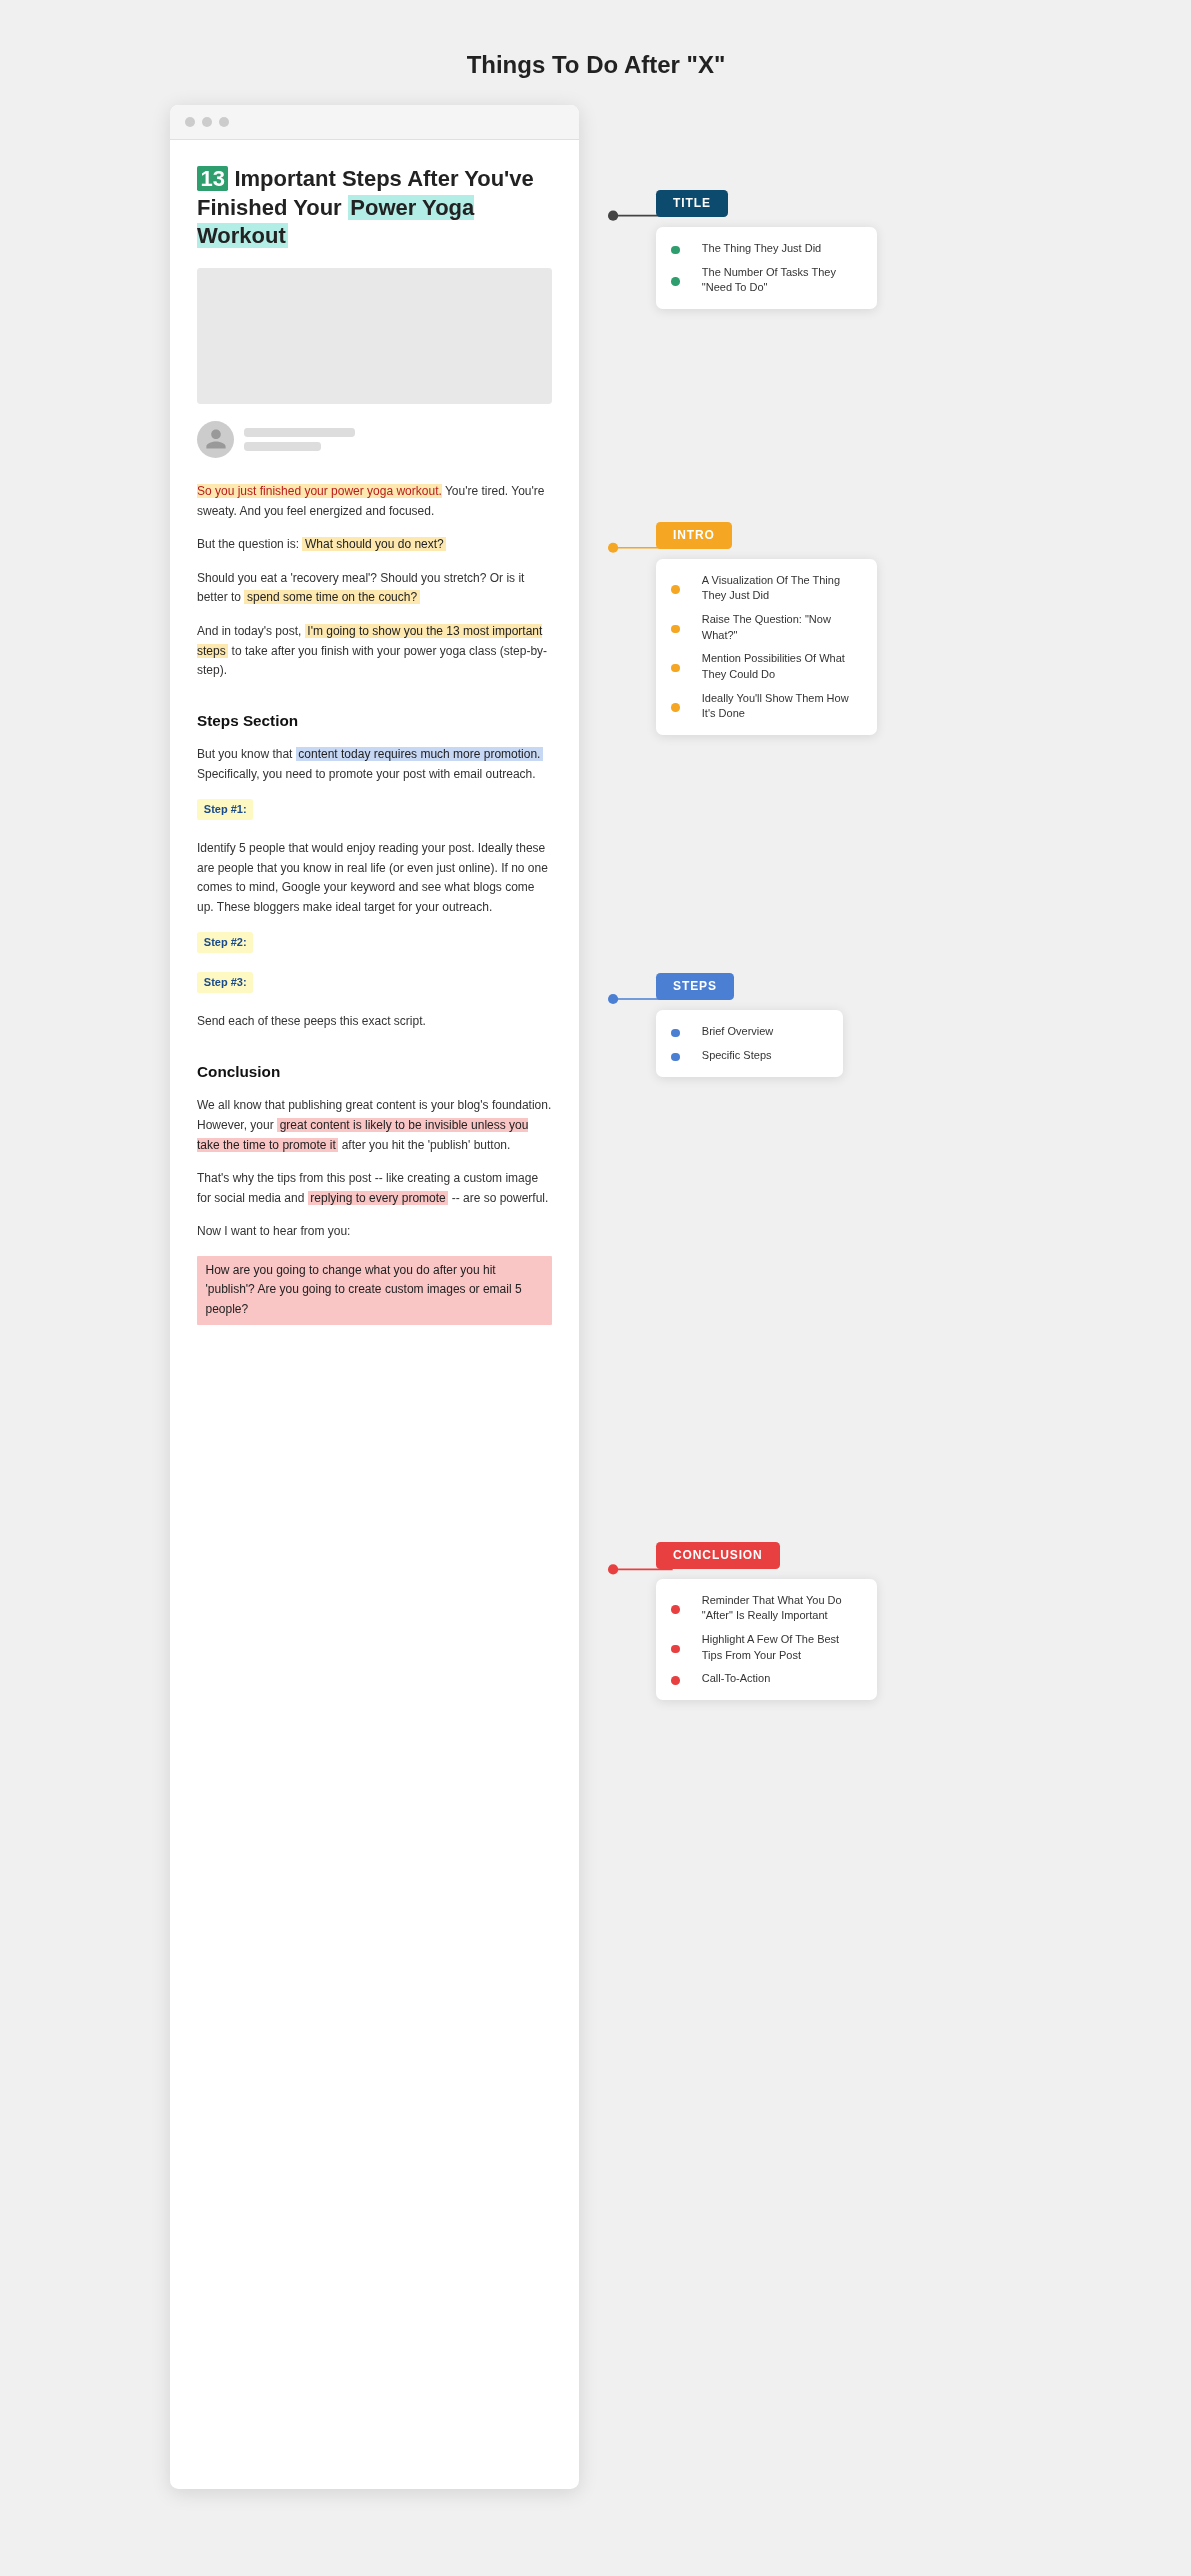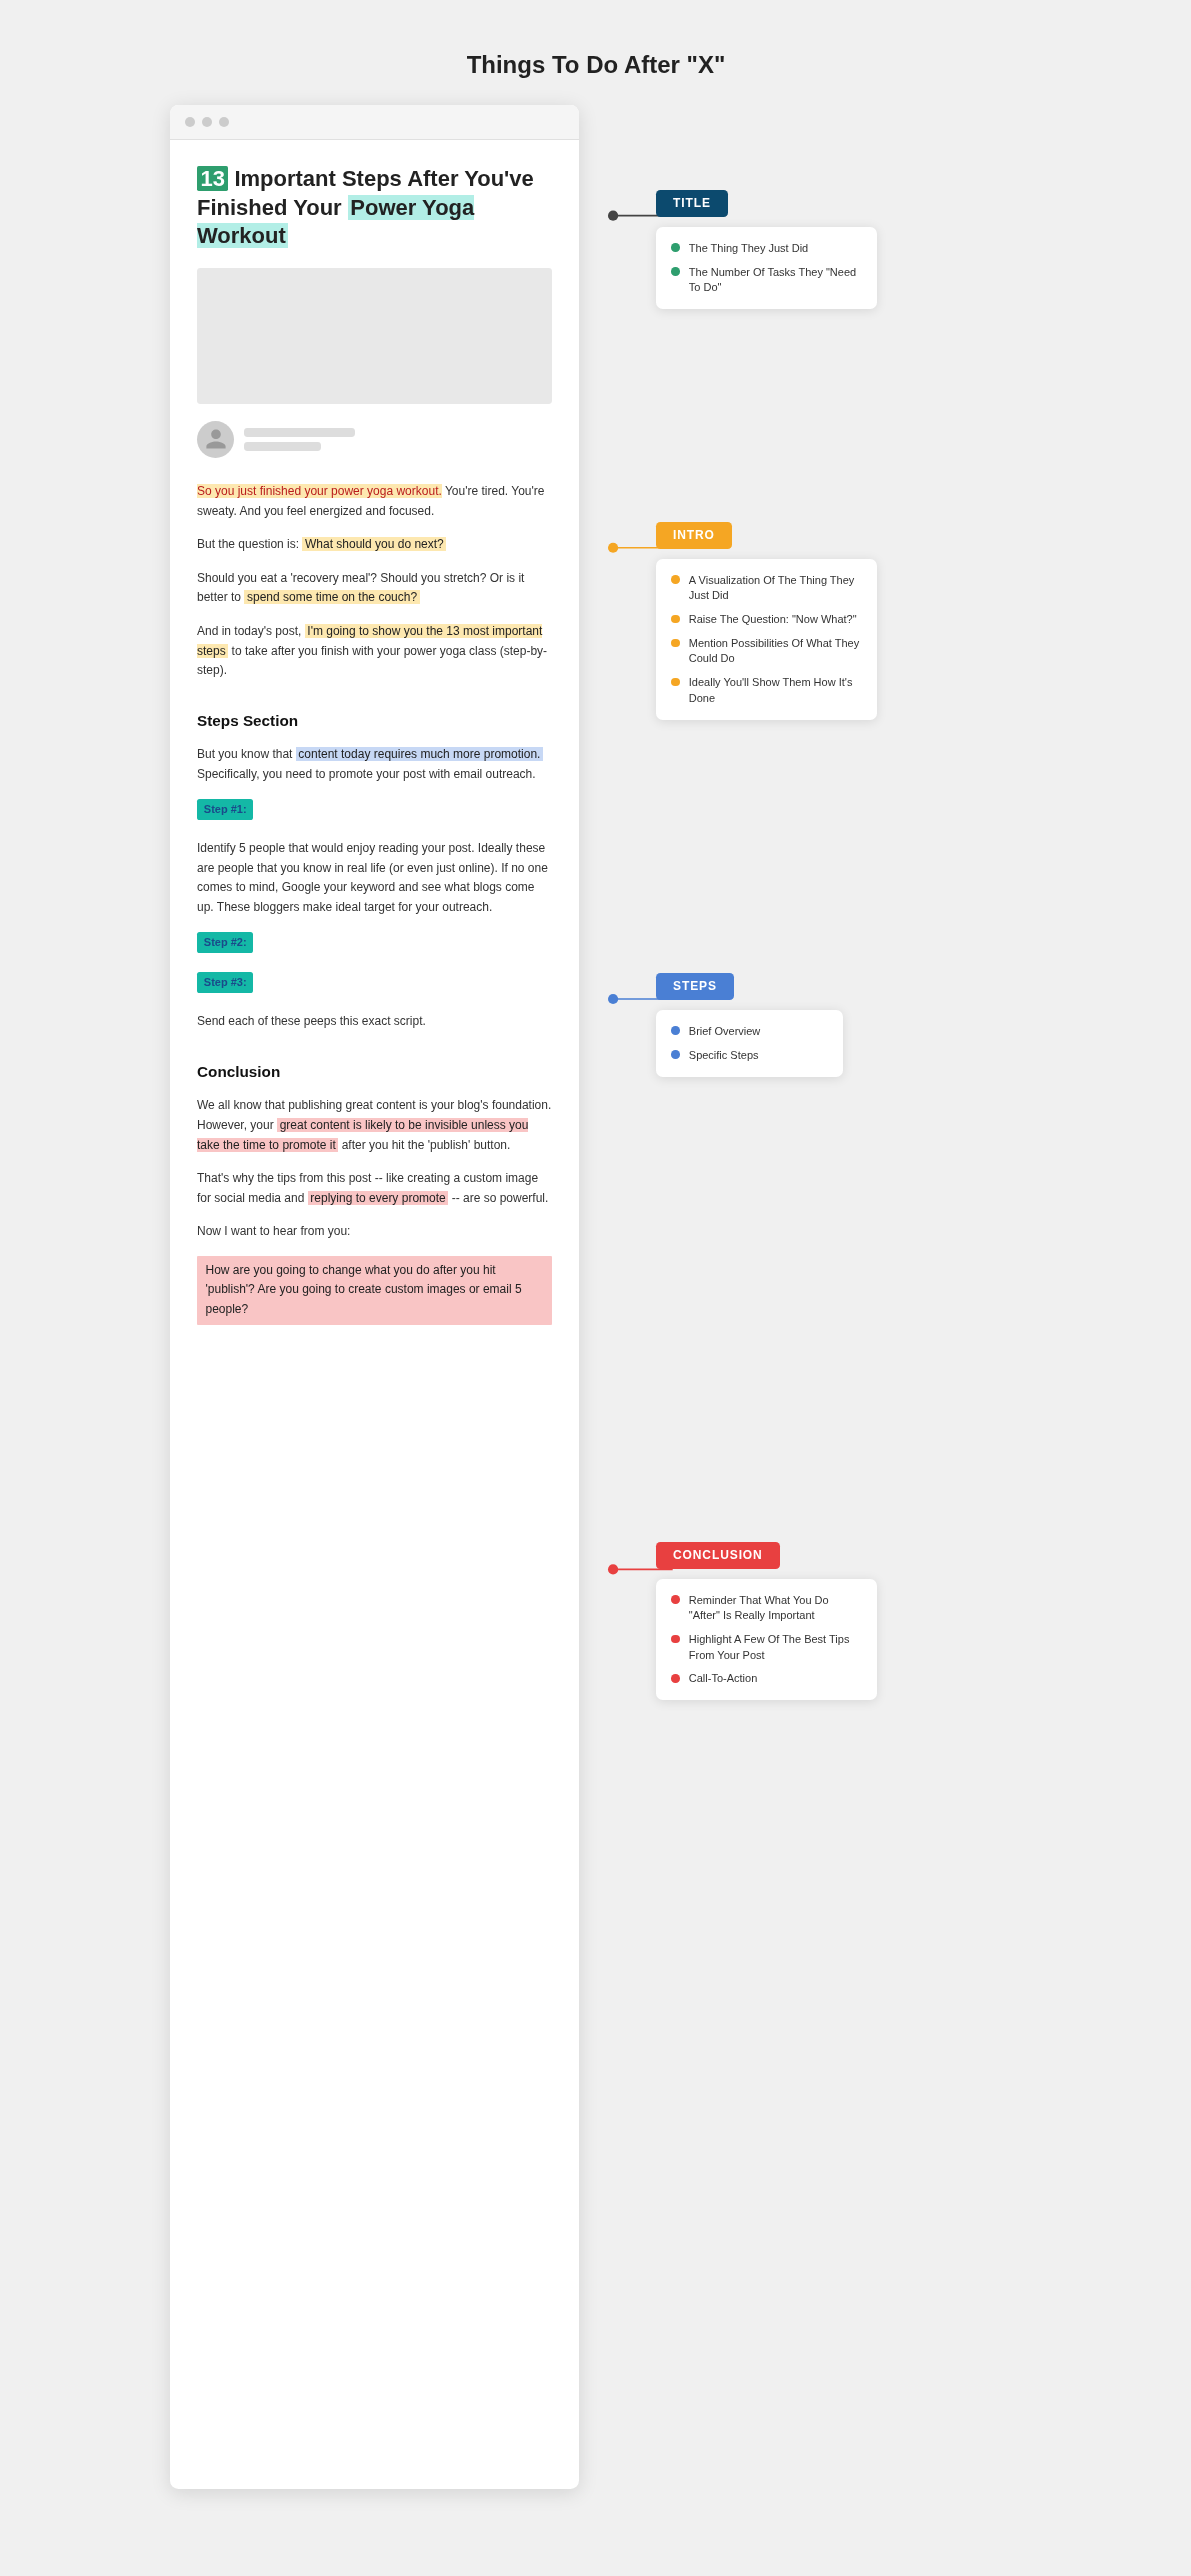--- a/index.html
+++ b/index.html
@@ -161,21 +161,21 @@
     .section-heading {
       font-family: Arial, sans-serif;
       font-size: 15.3px;
       font-weight: bold;
       color: #111;
       margin: 27px 0 12px 0;
     }
 
     .step-label {
       display: inline-block;
-      background: #14b8a6;
+      background: #fef9c3;
       color: #1a4a8a;
       font-weight: bold;
       font-size: 11px;
       padding: 1.7px 6.8px;
       border-radius: 2.6px;
       margin-bottom: 5.1px;
     }
 
     .annotation-tag {
       display: inline-block;
@@ -198,22 +198,22 @@
       background: #fff;
       border-radius: 6.8px;
       box-shadow: 0 1.7px 10.2px rgba(0,0,0,0.10);
       padding: 13.6px 15.3px;
       min-width: 187px;
       max-width: 221px;
     }
 
     .annotation-item {
       display: flex;
-      align-items: flex-start;
-      gap: 9px;
+      align-items: center;
+      gap: 22px;
       margin-bottom: 8.5px;
       font-family: Arial, sans-serif;
       font-size: 11px;
       color: #333;
       line-height: 1.4;
     }
 
     .annotation-item:last-child {
       margin-bottom: 0;
     }

